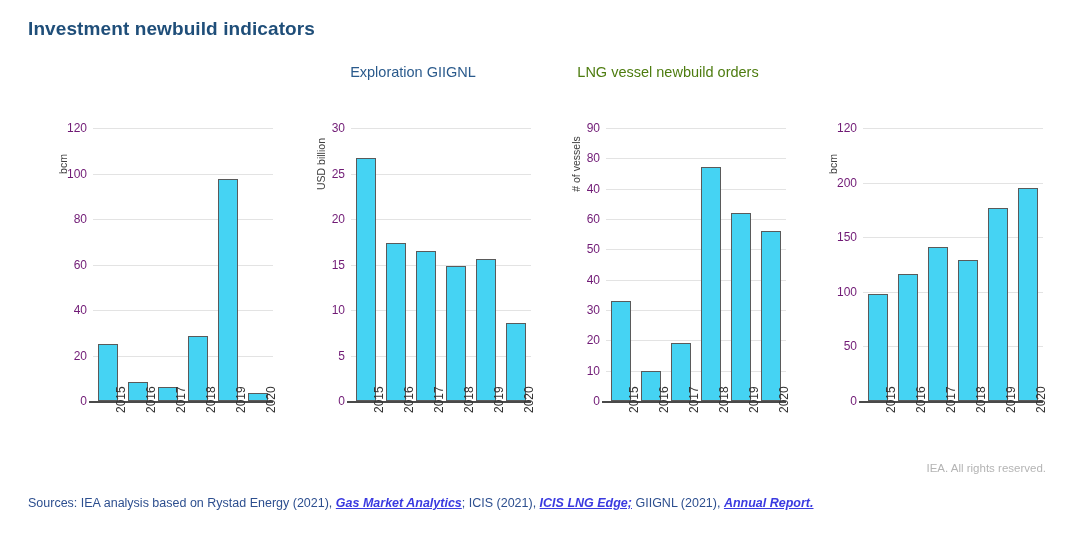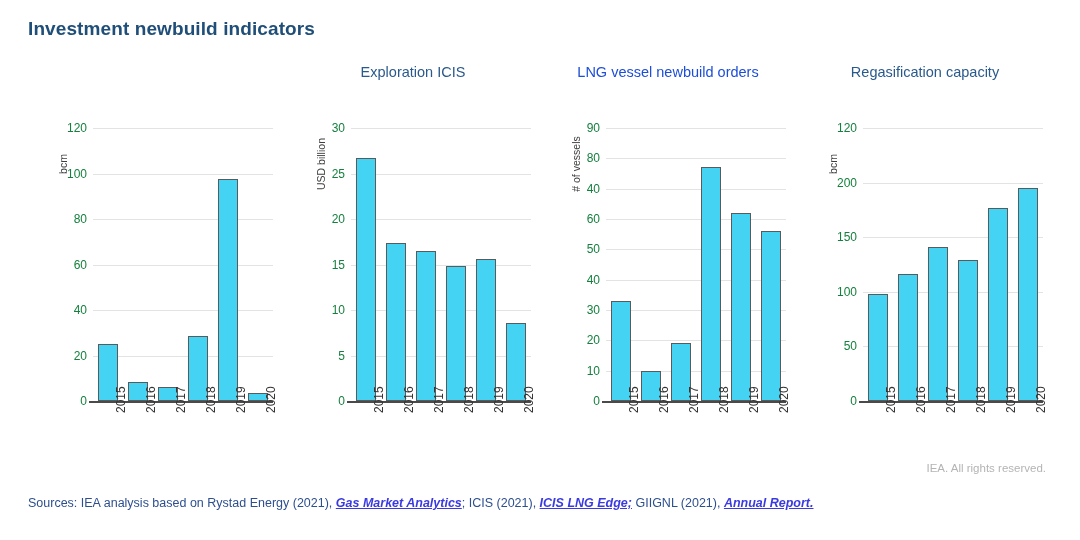--- a/index.html
+++ b/index.html
@@ -49,21 +49,21 @@
     font-size: 10.5px;
     color: #404040;
     transform-origin: center center;
     white-space: nowrap;
   }
 
   .ytick {
     position: absolute;
     right: 0;
     font-size: 12px;
-    color: #15803d;
+    color: #701a75;
     text-align: center;
     white-space: nowrap;
     transform: translateY(-50%);
   }
 
   .gridline {
     position: absolute;
     height: 1px;
     background: #e3e3e3;
   }
@@ -146,21 +146,21 @@
         <div class="xtick" style="left: 111px; top: 285px;">2018</div>
         <div class="bar" title="2019: 97.5" style="background: rgb(69, 211, 243); border-color: rgb(90, 90, 90); left: 125.4px; width: 19.2px; height: 221.812px; top: 51.1875px;"></div>
         <div class="xtick" style="left: 141px; top: 285px;">2019</div>
         <div class="bar" title="2020: 3.5" style="background: rgb(69, 211, 243); border-color: rgb(90, 90, 90); left: 155.4px; width: 19.2px; height: 7.9625px; top: 265.038px;"></div>
         <div class="xtick" style="left: 171px; top: 285px;">2020</div>
       </div>
       <div class="axis-label" style="left: 3px; top: 98px; width: 60px; text-align: center; transform: rotate(-90deg);">bcm</div>
     </div>
     <div class="panel" style="left: 288px; width: 250px; height: 200px;">
       <div class="panel-title" style="color: rgb(42, 90, 140);">
-        <div>Exploration ICIS</div>
+        <div>Exploration GIIGNL</div>
       </div>
       <div class="plot-wrap" style="left: 63px; top: 68px; width: 180px; height: 273px;">
         <div class="ytick" style="top: 273px; right: 186px;">0</div>
         <div class="gridline" style="background: rgb(227, 227, 227); left: 0px; top: 227.5px; width: 180px;"></div>
         <div class="ytick" style="top: 227.5px; right: 186px;">5</div>
         <div class="gridline" style="background: rgb(227, 227, 227); left: 0px; top: 182px; width: 180px;"></div>
         <div class="ytick" style="top: 182px; right: 186px;">10</div>
         <div class="gridline" style="background: rgb(227, 227, 227); left: 0px; top: 136.5px; width: 180px;"></div>
         <div class="ytick" style="top: 136.5px; right: 186px;">15</div>
         <div class="gridline" style="background: rgb(227, 227, 227); left: 0px; top: 91px; width: 180px;"></div>
@@ -179,21 +179,21 @@
         <div class="bar" title="2018: 14.8" style="background: rgb(69, 211, 243); border-color: rgb(90, 90, 90); left: 95.4px; width: 19.2px; height: 134.68px; top: 138.32px;"></div>
         <div class="xtick" style="left: 111px; top: 285px;">2018</div>
         <div class="bar" title="2019: 15.6" style="background: rgb(69, 211, 243); border-color: rgb(90, 90, 90); left: 125.4px; width: 19.2px; height: 141.96px; top: 131.04px;"></div>
         <div class="xtick" style="left: 141px; top: 285px;">2019</div>
         <div class="bar" title="2020: 8.6" style="background: rgb(69, 211, 243); border-color: rgb(90, 90, 90); left: 155.4px; width: 19.2px; height: 78.26px; top: 194.74px;"></div>
         <div class="xtick" style="left: 171px; top: 285px;">2020</div>
       </div>
       <div class="axis-label" style="left: 3px; top: 98px; width: 60px; text-align: center; transform: rotate(-90deg);">USD billion</div>
     </div>
     <div class="panel" style="left: 543px; width: 250px; height: 200px;">
-      <div class="panel-title" style="color: #1d4ed8;">
+      <div class="panel-title" style="color: #4d7c0f;">
         <div>LNG vessel newbuild orders</div>
       </div>
       <div class="plot-wrap" style="left: 63px; top: 68px; width: 180px; height: 273px;">
         <div class="ytick" style="top: 273px; right: 186px;">0</div>
         <div class="gridline" style="background: rgb(227, 227, 227); left: 0px; top: 242.667px; width: 180px;"></div>
         <div class="ytick" style="top: 242.667px; right: 186px;">10</div>
         <div class="gridline" style="background: rgb(227, 227, 227); left: 0px; top: 212.333px; width: 180px;"></div>
         <div class="ytick" style="top: 212.333px; right: 186px;">20</div>
         <div class="gridline" style="background: rgb(227, 227, 227); left: 0px; top: 182px; width: 180px;"></div>
         <div class="ytick" style="top: 182px; right: 186px;">30</div>
@@ -220,21 +220,20 @@
         <div class="xtick" style="left: 111px; top: 285px;">2018</div>
         <div class="bar" title="2019: 62" style="background: rgb(69, 211, 243); border-color: rgb(90, 90, 90); left: 125.4px; width: 19.2px; height: 188.067px; top: 84.9333px;"></div>
         <div class="xtick" style="left: 141px; top: 285px;">2019</div>
         <div class="bar" title="2020: 56" style="background: rgb(69, 211, 243); border-color: rgb(90, 90, 90); left: 155.4px; width: 19.2px; height: 169.867px; top: 103.133px;"></div>
         <div class="xtick" style="left: 171px; top: 285px;">2020</div>
       </div>
       <div class="axis-label" style="left: 3px; top: 98px; width: 60px; text-align: center; transform: rotate(-90deg);"># of vessels</div>
     </div>
     <div class="panel" style="left: 800px; width: 250px; height: 200px;">
       <div class="panel-title" style="color: rgb(42, 90, 140);">
-        <div>Regasification capacity</div>
       </div>
       <div class="plot-wrap" style="left: 63px; top: 68px; width: 180px; height: 273px;">
         <div class="ytick" style="top: 273px; right: 186px;">0</div>
         <div class="gridline" style="background: rgb(227, 227, 227); left: 0px; top: 218.4px; width: 180px;"></div>
         <div class="ytick" style="top: 218.4px; right: 186px;">50</div>
         <div class="gridline" style="background: rgb(227, 227, 227); left: 0px; top: 163.8px; width: 180px;"></div>
         <div class="ytick" style="top: 163.8px; right: 186px;">100</div>
         <div class="gridline" style="background: rgb(227, 227, 227); left: 0px; top: 109.2px; width: 180px;"></div>
         <div class="ytick" style="top: 109.2px; right: 186px;">150</div>
         <div class="gridline" style="background: rgb(227, 227, 227); left: 0px; top: 54.6px; width: 180px;"></div>

